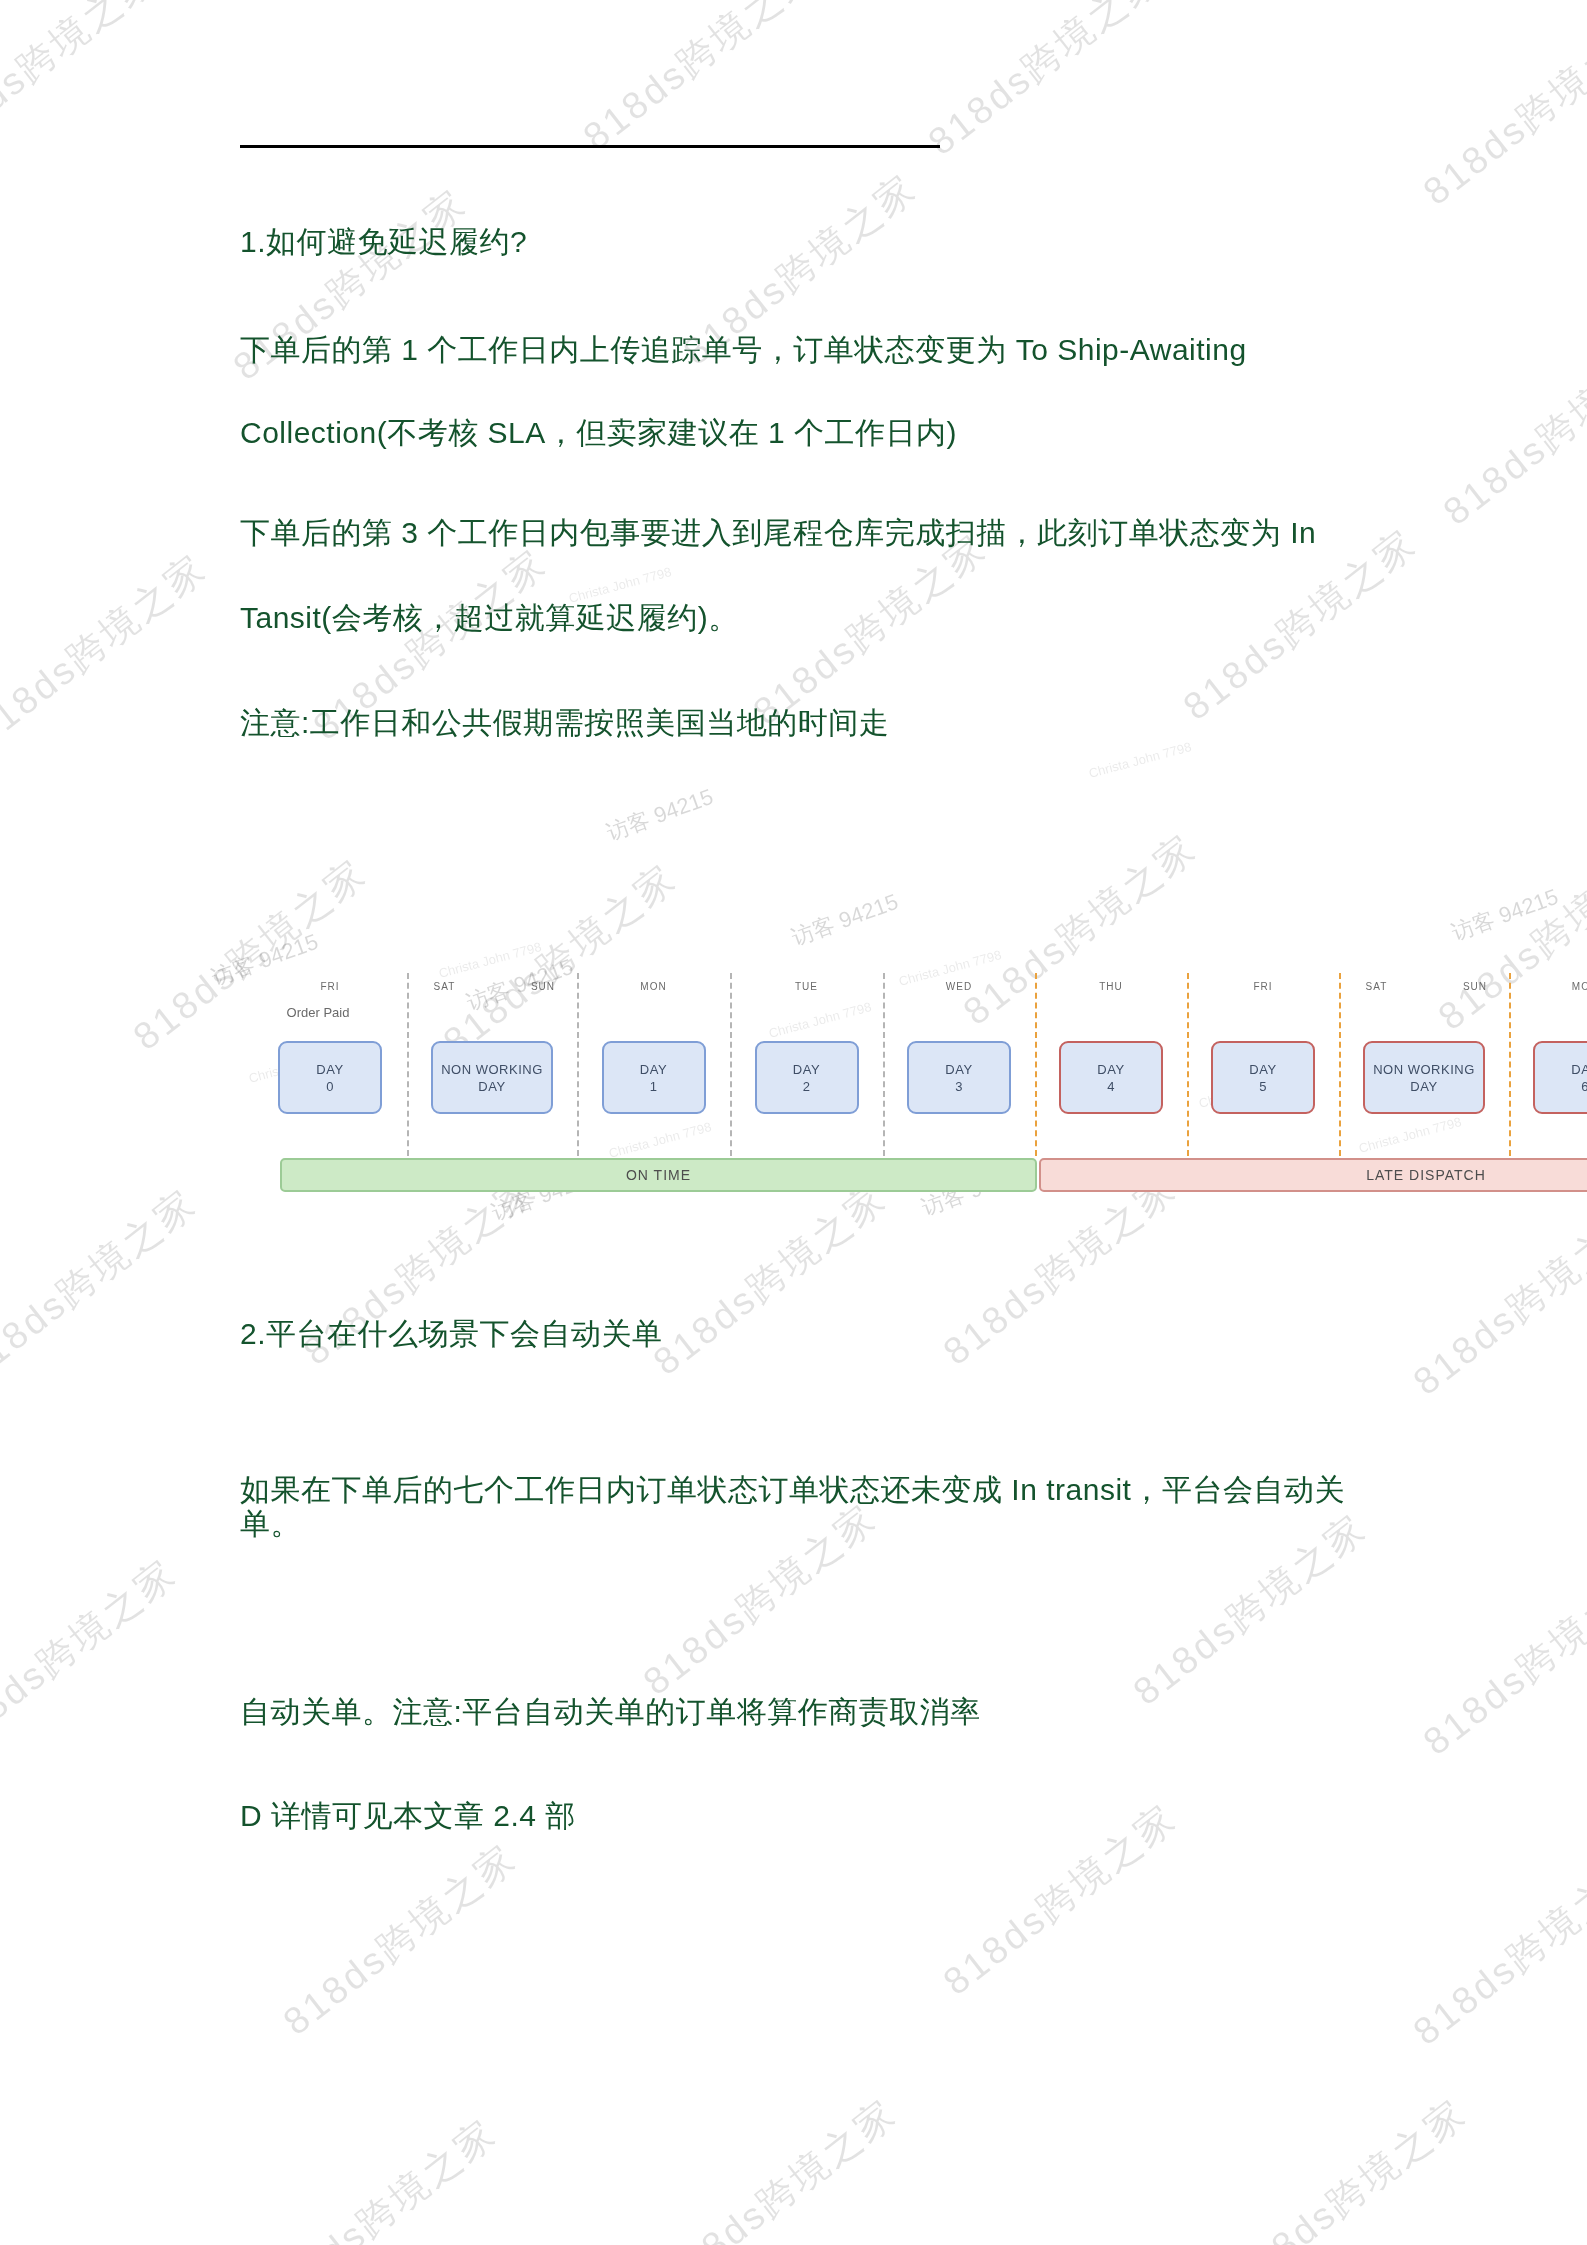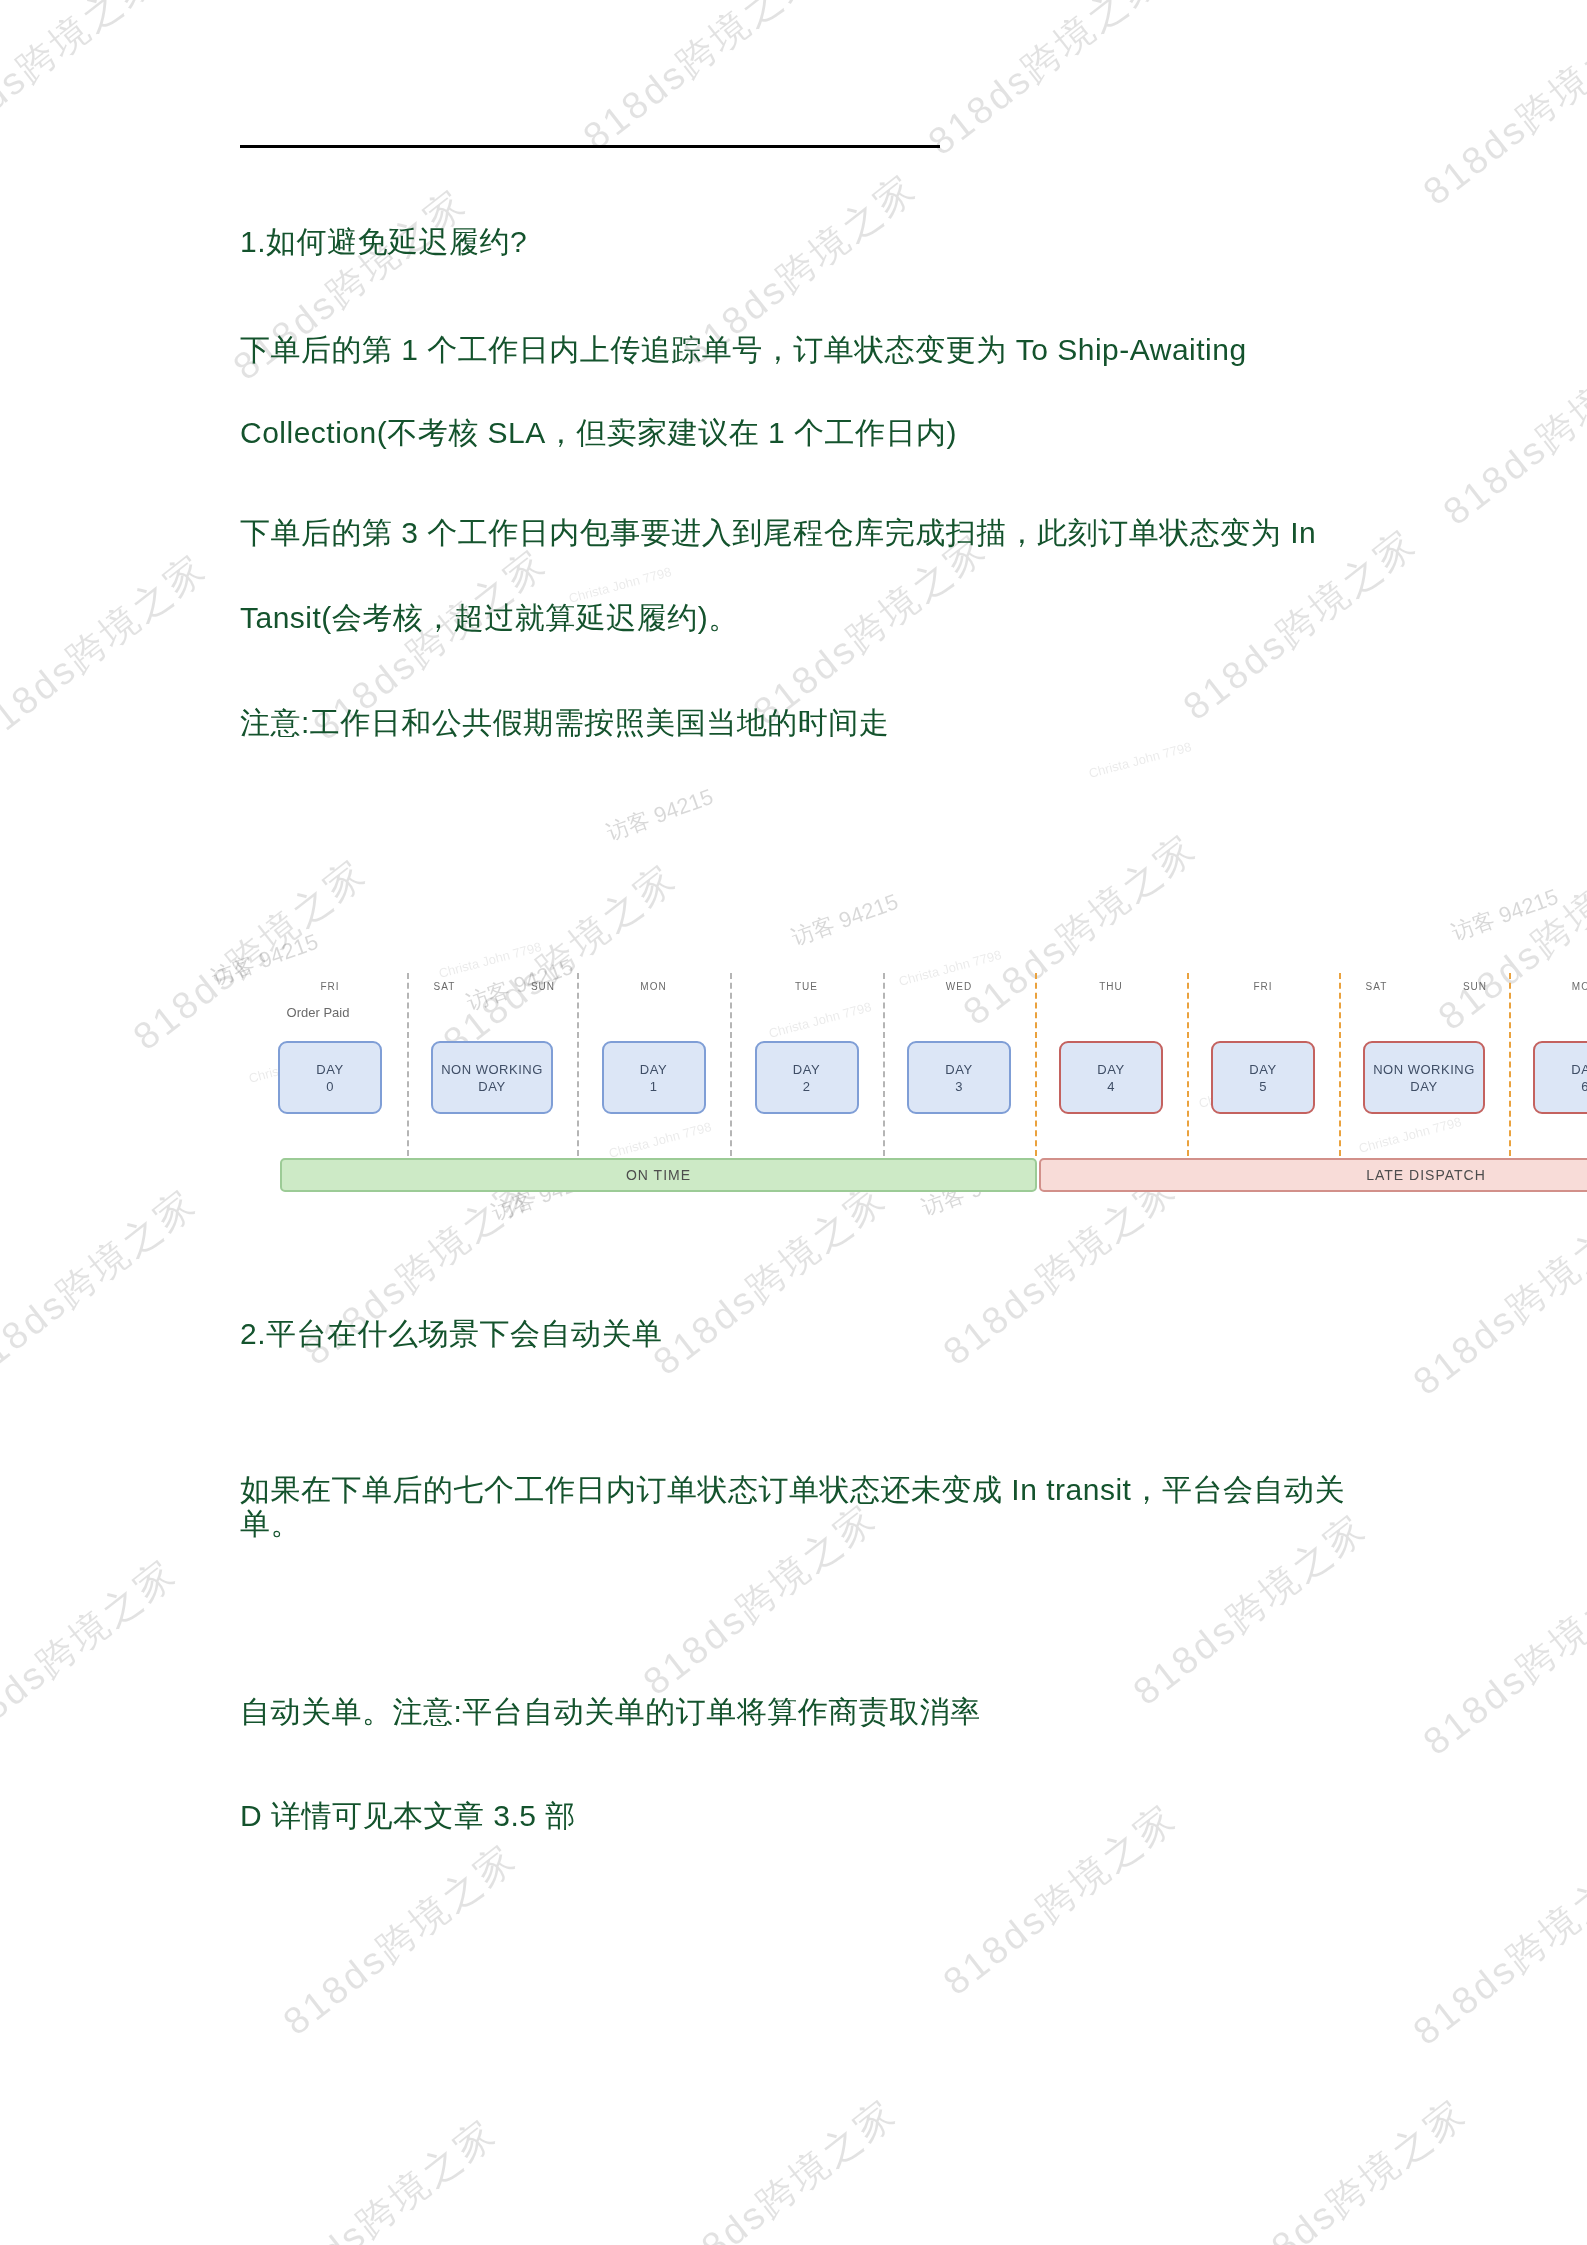--- a/index.html
+++ b/index.html
@@ -120,21 +120,21 @@
     <div class="doc-line" style="top: 222px;">1.如何避免延迟履约?</div>
     <div class="doc-line" style="top: 330px;">下单后的第 1 个工作日内上传追踪单号，订单状态变更为 To Ship-Awaiting</div>
     <div class="doc-line" style="top: 413px;">Collection(不考核 SLA，但卖家建议在 1 个工作日内)</div>
     <div class="doc-line" style="top: 513px;">下单后的第 3 个工作日内包事要进入到尾程仓库完成扫描，此刻订单状态变为 In</div>
     <div class="doc-line" style="top: 598px;">Tansit(会考核，超过就算延迟履约)。</div>
     <div class="doc-line" style="top: 703px;">注意:工作日和公共假期需按照美国当地的时间走</div>
     <div class="doc-line" style="top: 1314px;">2.平台在什么场景下会自动关单</div>
     <div class="doc-line" style="top: 1470px;">如果在下单后的七个工作日内订单状态订单状态还未变成 In transit，平台会自动关</div>
     <div class="doc-line" style="top: 1504px;">单。</div>
     <div class="doc-line" style="top: 1692px;">自动关单。注意:平台自动关单的订单将算作商责取消率</div>
-    <div class="doc-line" style="top: 1796px;">D 详情可见本文章 3.5 部</div>
+    <div class="doc-line" style="top: 1796px;">D 详情可见本文章 2.4 部</div>
   </div>
 
 <div id="diagram">
     <div class="day-label" style="left: 330px;">FRI</div>
     <div class="day-sublabel" style="left: 318px;">Order Paid</div>
     <div class="day-box" style="left: 278px; width: 104px; background: rgb(220, 230, 246); border-color: rgb(127, 158, 214);">
       <div>DAY</div>
       <div>0</div>
     </div>
     <div class="col-separator" style="left: 407px; border-color: rgb(181, 181, 181);"></div>

